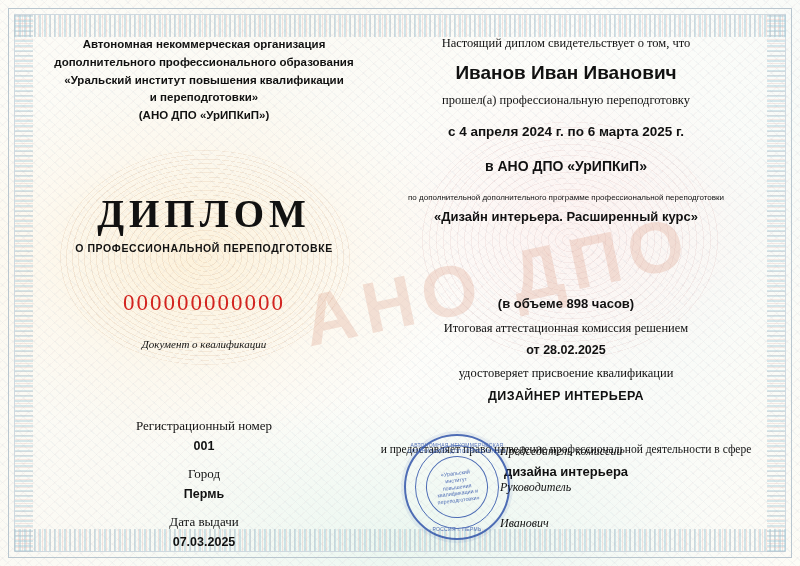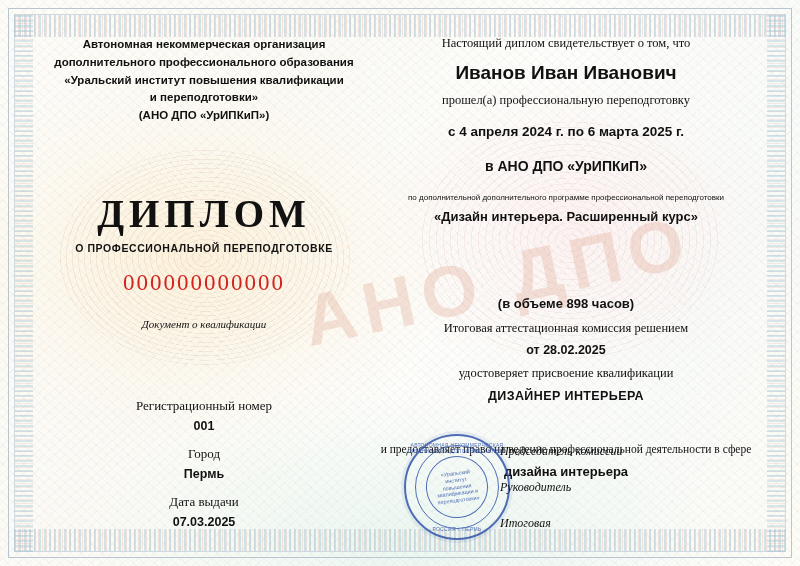--- a/index.html
+++ b/index.html
@@ -107,21 +107,21 @@
     font-family:"Liberation Serif", serif;
     font-size:39px;font-weight:bold;letter-spacing:5px;
     color:#111;
   }
   .diplom-sub{
     margin-top:6px;
     font-family:"Liberation Sans", sans-serif;
     font-size:10.5px;font-weight:bold;letter-spacing:0.6px;color:#111;
   }
   .serial{
-    margin-top:16px;
+    margin-top:36px;
     font-family:"Liberation Serif", serif;
     font-size:23px;letter-spacing:2px;color:#d2231f;
   }
   .doc-kind{
     margin-top:22px;
     font-family:"Liberation Serif", serif;
     font-style:italic;font-size:11px;color:#111;
   }
   .reg-wrap{margin-top:68px;}
   .lbl{
@@ -298,17 +298,17 @@
 
     <div class="stamp">
       <div class="stamp-top">АВТОНОМНАЯ НЕКОММЕРЧЕСКАЯ ОРГАНИЗАЦИЯ ДОПОЛНИТЕЛЬНОГО</div>
       <div class="stamp-core">«Уральский институт повышения квалификации и переподготовки»</div>
       <div class="stamp-bottom">РОССИЯ г. ПЕРМЬ</div>
     </div>
 
     <div class="signatures">
       <div class="sig">Председатель комиссии</div>
       <div class="sig">Руководитель</div>
-      <div class="sig">Итоговая</div>
+      <div class="sig">Иванович</div>
     </div>
 
   </div>
 </div>
 
 </body></html>

